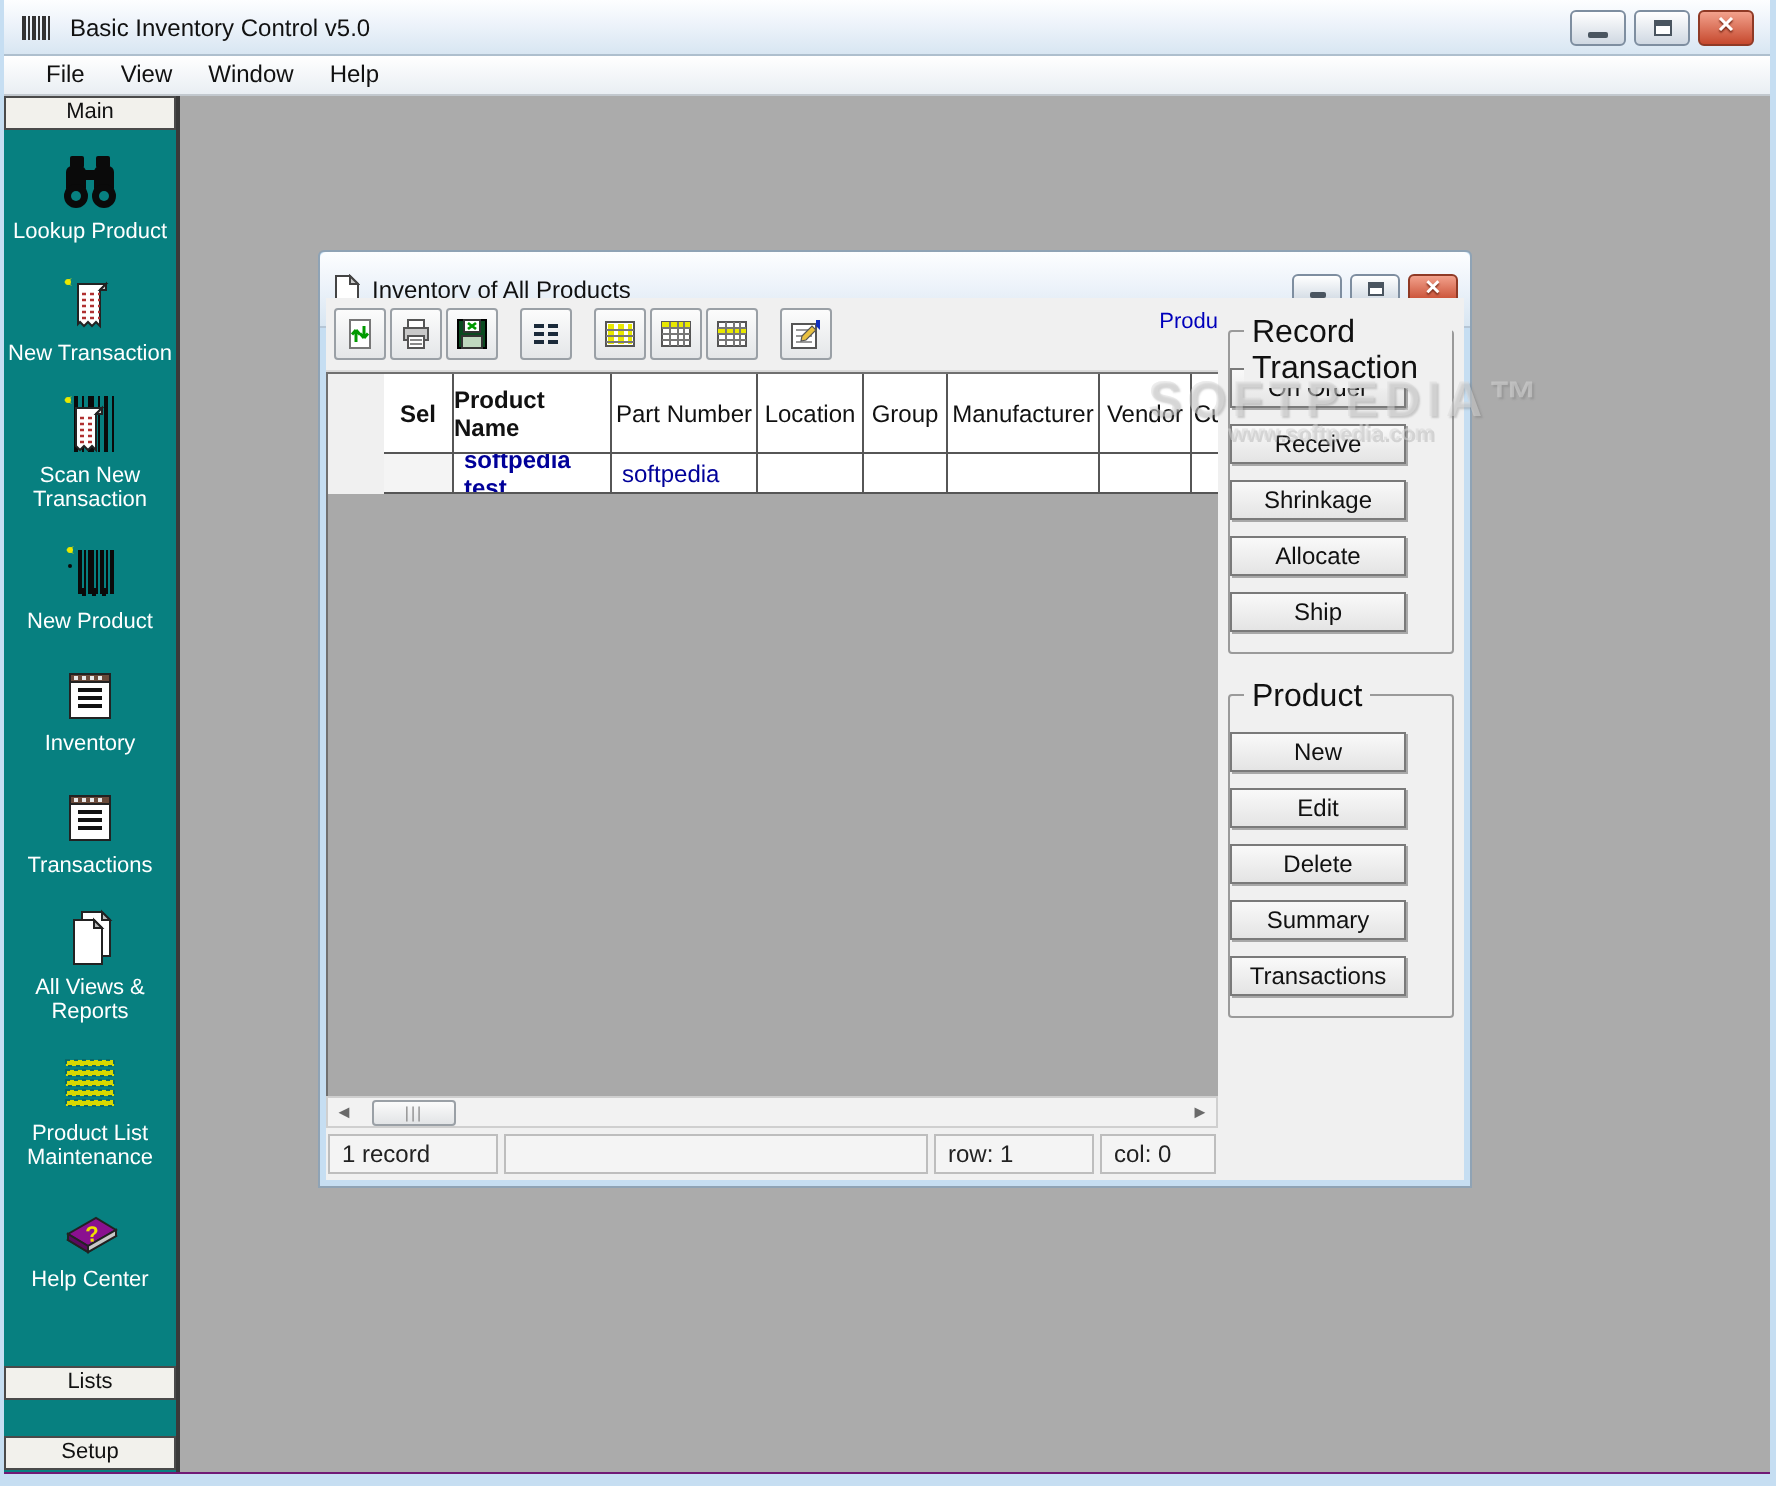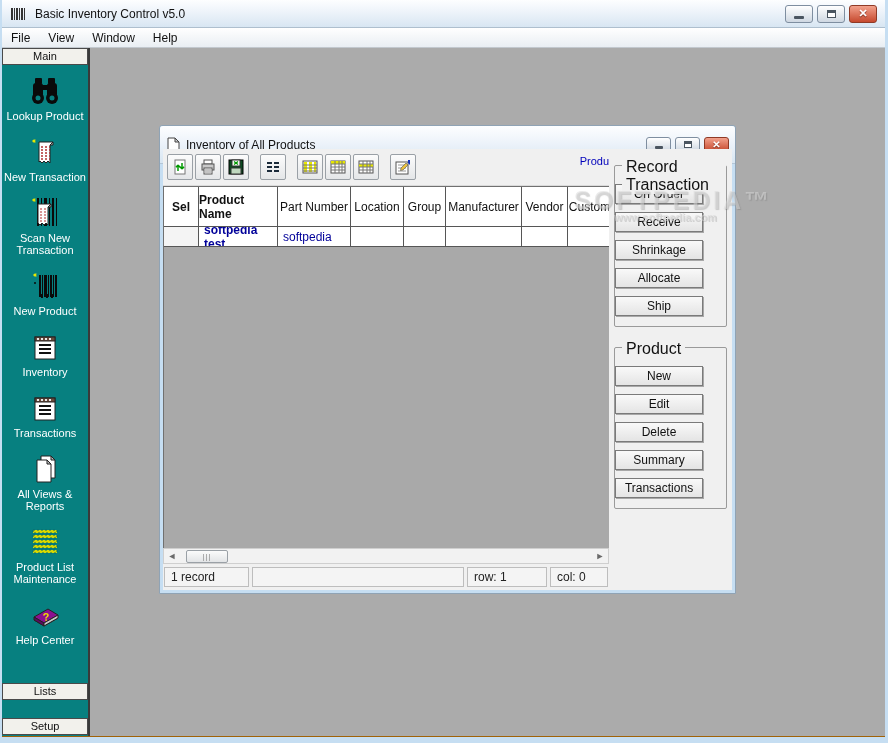--- a/index.html
+++ b/index.html
@@ -1,34 +1,34 @@
 <!DOCTYPE html>
 <html><head>
 <meta charset="utf-8">
 <style>
   html,body{margin:0;padding:0;background:#888;}
   *{box-sizing:border-box;font-family:"Liberation Sans",sans-serif;}
-  .app{position:relative;width:888px;height:743px;background:#a16207;
+  .app{position:relative;width:888px;height:743px;background:#701a75;
        border-left:2px solid #C6DEF2;border-right:3px solid #C6DEF2;border-bottom:6px solid #C6DEF2;
        overflow:hidden;}
   
   .titlebar{height:28px;background:linear-gradient(180deg,#FDFEFF 0%,#EDF3FA 45%,#D8E6F2 100%);
             border-bottom:1px solid #AEBFCE;display:flex;align-items:center;padding:0 8px;}
   .app-icon{width:18px;height:16px;margin-right:7px;display:inline-flex;}
   .titlebar .title{font-size:12px;color:#111;flex:1;}
   .winbtns{display:flex;gap:4px;}
   .wbtn{width:28px;height:18px;border:1px solid #7E8EA0;border-radius:3px;
         background:linear-gradient(#FFFFFF,#CFD8E2);display:flex;align-items:center;justify-content:center;cursor:default;}
   .wbtn.close{background:linear-gradient(#F2A18C,#C6492E);border-color:#8F3A26;}
   .g-min{width:10px;height:3px;background:#4A5560;border-radius:1px;margin-top:7px;}
   .g-max{width:9px;height:8px;border:1px solid #4A5560;border-top:3px solid #4A5560;background:#fff;}
   .g-x{color:#fff;font-size:11px;font-weight:bold;line-height:1;text-shadow:0 1px 1px #7A2A18;}
   
   .menubar{height:20px;background:linear-gradient(#FFFFFF,#E9EEF3);border-bottom:1px solid #C2C8CE;
-           display:flex;align-items:center;padding-left:0;}
+           display:flex;padding-left:12px;}
   .menu-item{font-size:12px;color:#111;padding:2px 9px;}
   
   .body{display:flex;height:688px;}
   .sidebar{width:88px;background:#078080;display:flex;flex-direction:column;align-items:center;
            border-right:2px solid #3A3A3A;}
   .side-tab{width:86px;height:17px;background:#F2F1EC;border:1px solid #4A4A4A;
             font-size:11px;color:#111;text-align:center;line-height:15px;cursor:default;}
   .side-item{display:flex;flex-direction:column;align-items:center;width:86px;cursor:default;}
   .side-item .lbl{color:#FFFFFF;font-size:11px;line-height:12px;text-align:center;margin-top:3px;width:84px;}
   .icon32{width:34px;height:32px;display:flex;align-items:center;justify-content:center;}
@@ -43,21 +43,21 @@
   .wbtn.sm{width:25px;height:15px;}
   .child-content{position:absolute;top:23px;left:3px;right:3px;bottom:3px;background:#F0F0F0;display:flex;}
   .left-region{width:446px;display:flex;flex-direction:column;}
   .toolbar{height:37px;background:#F0F0F0;display:flex;align-items:center;padding-left:4px;position:relative;
            border-bottom:1px solid #DADADA;overflow:hidden;}
   .tbtn{width:26px;height:26px;margin-right:2px;border:1px solid #9AA0A6;border-radius:2px;
         background:linear-gradient(#FCFCFC,#E4E6E8);display:flex;align-items:center;justify-content:center;cursor:default;}
   .tgap{width:9px;}
   .clipped-link{position:absolute;right:0;top:6px;color:#0000BB;font-size:11px;white-space:nowrap;}
   .table-wrap{border-top:1px solid #707070;border-left:1px solid #707070;overflow:hidden;}
-  .trow{display:flex;}
+  .trow{display:flex;padding-left:28px;}
   .tcell{border-right:1px solid #565656;border-bottom:1px solid #565656;background:#FFFFFF;
          font-size:12px;color:#111;display:flex;align-items:center;justify-content:center;overflow:hidden;flex:none;}
   .thead .tcell{height:40px;}
   .tdata .tcell{height:20px;justify-content:flex-start;padding-left:5px;font-size:12px;color:#000099;}
   .c0{width:35px;font-weight:bold;}
   .c1{width:79px;font-weight:bold;} .c2{width:73px;} .c3{width:53px;} .c4{width:42px;}
   .c5{width:76px;} .c6{width:46px;} .c7{width:44px;}
   .tdata .c0{font-weight:normal;background:#F4F4F4;}
   .gray-area{flex:1;background:#A9A9A9;border-left:1px solid #707070;}
   

